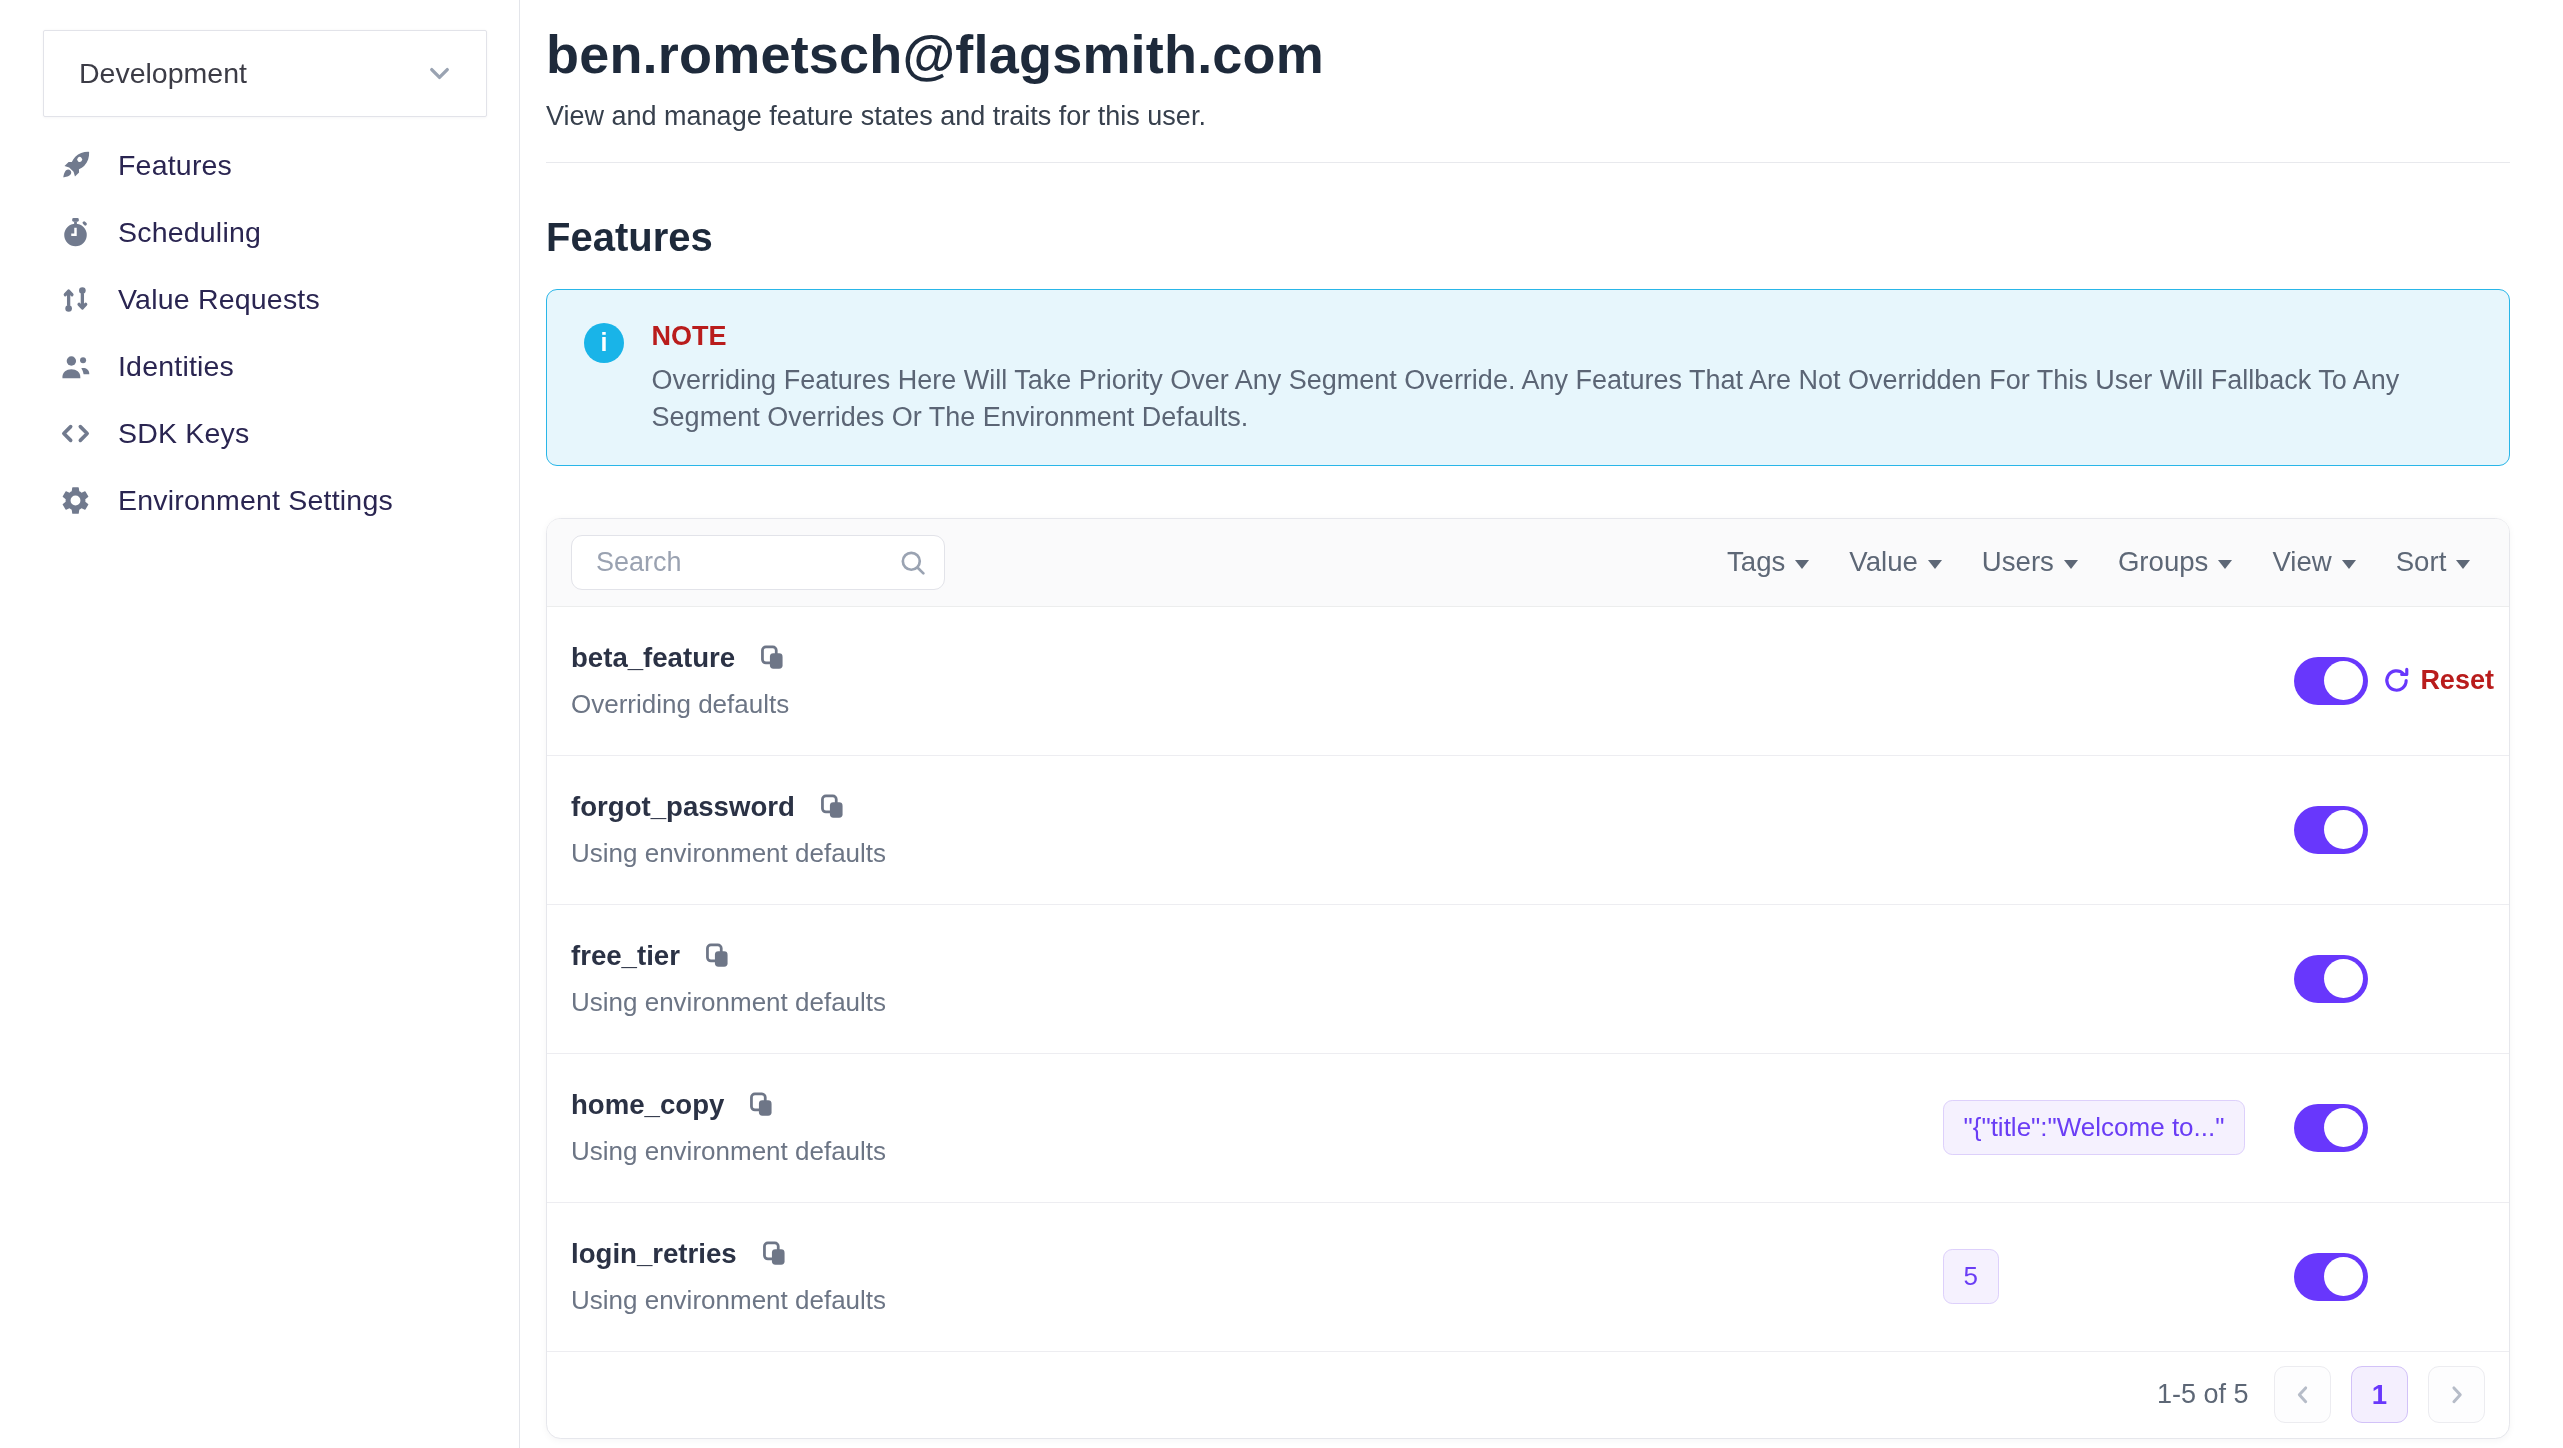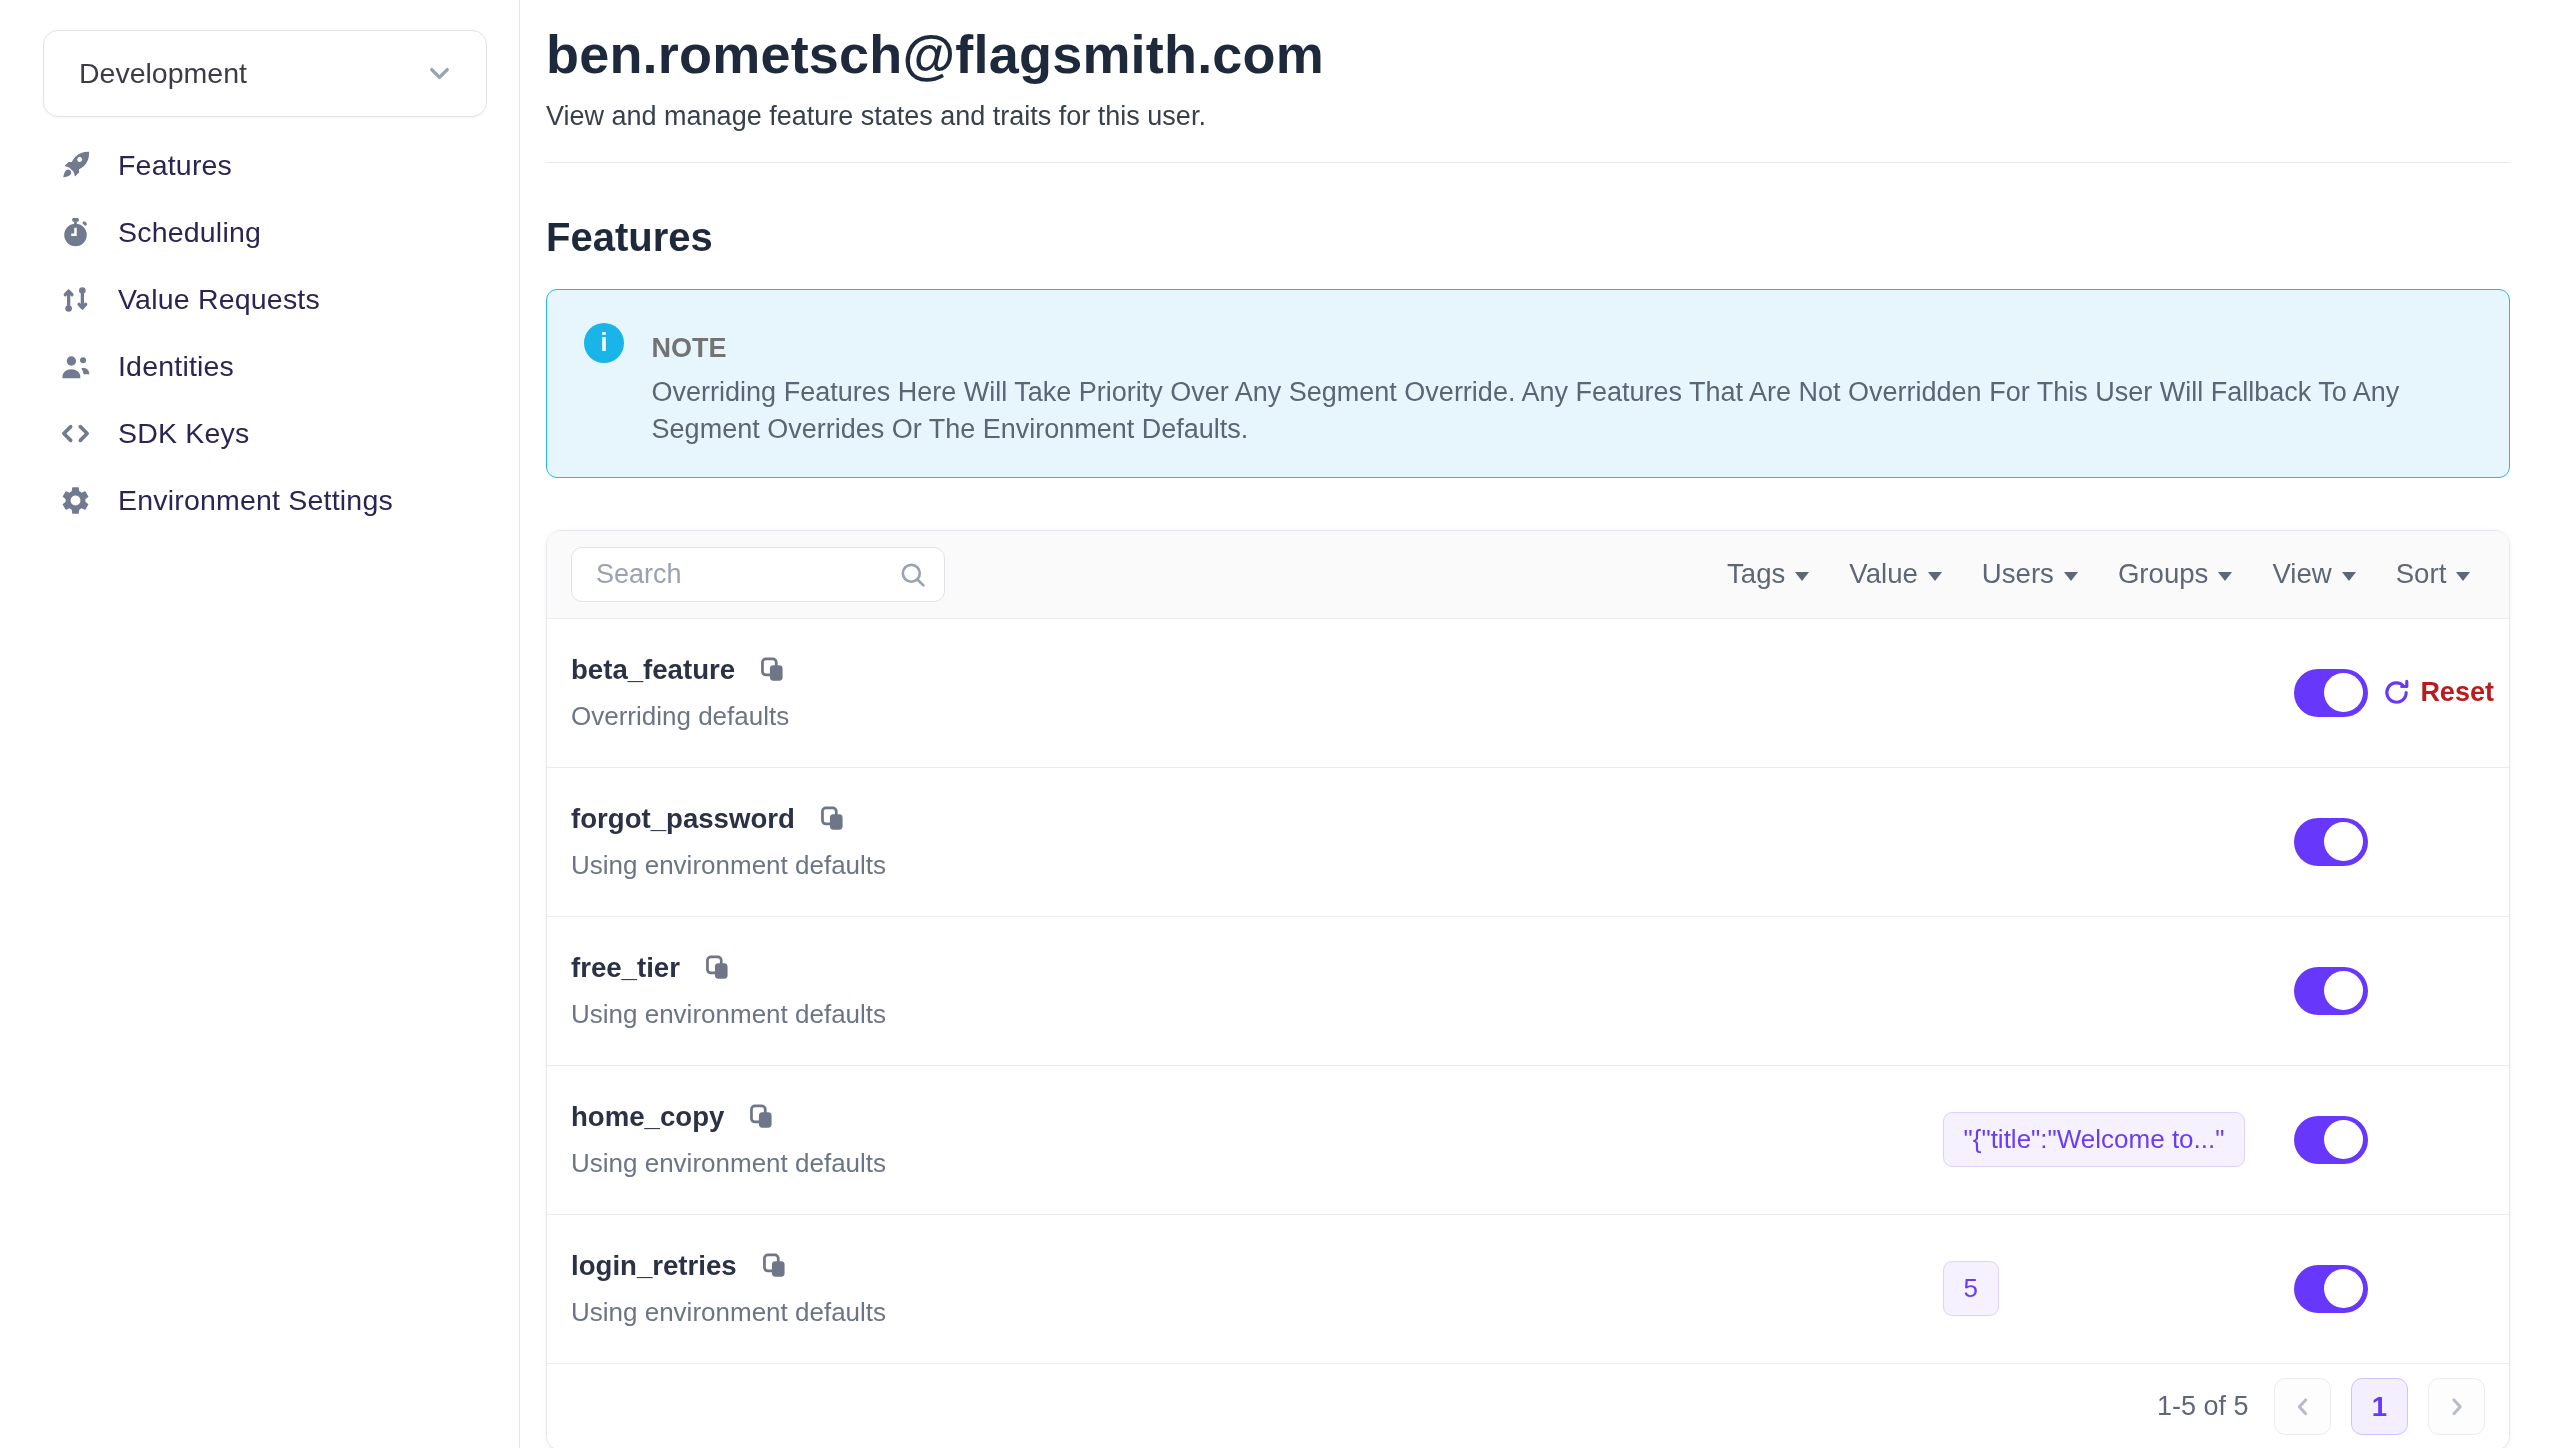--- a/index.html
+++ b/index.html
@@ -3,21 +3,21 @@
 <meta charset="utf-8">
 <style>
   * { margin:0; padding:0; box-sizing:border-box; }
   html,body { width:2563px; height:1449px; overflow:hidden; background:#fff;
     font-family:"Liberation Sans","DejaVu Sans",sans-serif; color:#283248; }
   .app { display:flex; width:100%; height:100%; }
 
   
   .sidebar { width:520px; min-width:520px; height:100%; border-right:1.8px solid #e3e5ea; background:#fff; }
   .env-select { margin:30px 33px 0 43px; width:444px; height:87px; background:#fff;
-    border:1.8px solid #e2e3e9; border-radius:15px; display:flex; align-items:center;
+    border:1.8px solid #e2e3e9; border-radius:2px; display:flex; align-items:center;
     justify-content:space-between; padding:0 31px 0 35px; cursor:pointer;
     box-shadow:0 0.9px 2.8px rgba(20,20,40,.04); }
   .env-select .env-label { font-size:28.5px; color:#3c3c46; }
   .sidenav { margin-top:14.7px; }
   .side-item { height:67px; display:flex; align-items:center; padding-left:57px; cursor:pointer; }
   .side-item .s-icon { width:37px; display:flex; justify-content:center; margin-right:24px; color:#717a8e; }
   .side-item .s-label { font-size:28.5px; font-weight:500; color:#2a2551; letter-spacing:0.2px; }
 
   
   .main { flex:1; padding:26px 53px 0 26px; }
@@ -25,21 +25,21 @@
   .page-sub { margin-top:14.7px; font-size:27px; line-height:37px; color:#37404d; }
   .divider { margin-top:27.6px; border-top:1.8px solid #e8e9ed; }
   .section-heading { margin-top:48px; font-size:40px; line-height:52px; font-weight:700; color:#1e2a3b; }
 
   
   .note { margin-top:26px; border:1.8px solid #29b6e8; background:#e7f6fc; border-radius:11px;
     padding:29px 37px; display:flex; gap:27.6px; }
   .note-icon { width:40px; height:40px; min-width:40px; border-radius:50%; background:#19b4e8;
     color:#fff; display:flex; align-items:center; justify-content:center; font-size:25px;
     font-weight:700; margin-top:3.7px; }
-  .note-title { font-size:27px; font-weight:700; color:#737373; line-height:35px;margin-top:12px; }
+  .note-title { font-size:27px; font-weight:700; color:#b91c1c; line-height:35px; }
   .note-body { margin-top:7.4px; font-size:27px; line-height:37px; color:#5b6575; max-width:1751px; }
 
   
   .panel { margin-top:52px; border:1.8px solid #e6e7ec; border-radius:14.7px; background:#fff;
     box-shadow:0 1.8px 7.4px rgba(20,20,40,.04); }
   .filter-bar { height:88px; background:#fafafb; border-bottom:1.8px solid #eceded;
     border-radius:13px 13px 0 0; display:flex; align-items:center; padding:0 24px; }
   .search-wrap { position:relative; }
   .search-input { width:374px; height:55px; border:1.8px solid #e2e3e9; border-radius:11px;
     background:#fff; padding:0 61px 0 24px; font-size:27px; color:#0f766e; outline:none;

